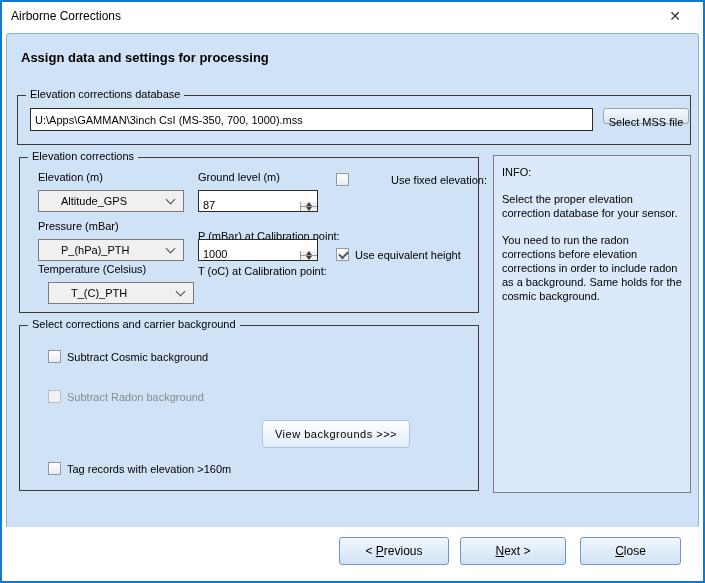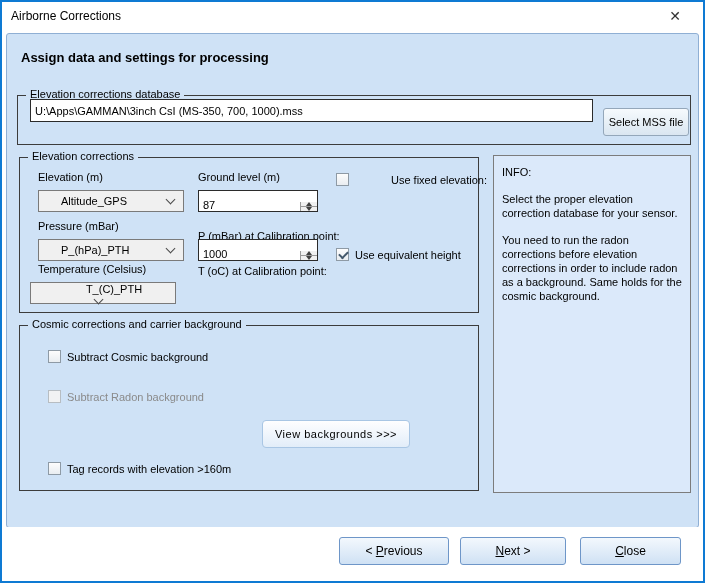--- a/index.html
+++ b/index.html
@@ -23,25 +23,25 @@
 
   
   .groupbox{ position:absolute; border:1px solid #3c3c3c; }
   .groupbox .gb-label{ position:absolute; top:-8px; left:8px; background:#cfe2f6;
                        padding:0 4px; font-size:11px; color:#000; white-space:nowrap; }
 
   .gb-database{ left:10px; top:61px; width:674px; height:50px; }
   .gb-elev{ left:12px; top:123px; width:460px; height:156px; }
   .gb-cosmic{ left:12px; top:291px; width:460px; height:166px; }
 
-  .path-input{ position:absolute; left:12px; top:3px; width:563px; height:23px;
+  .path-input{ position:absolute; left:12px; top:12px; width:563px; height:23px;
                border:1px solid #2b2b2b; background:#fff; font-family:"Liberation Sans",sans-serif;
                font-size:11px; padding:0 4px; color:#000; }
 
-  .btn-mss{ position:absolute; left:585px; top:12px; width:86px; height:28px;
+  .btn-mss{ position:absolute; left:585px; top:12px; width:86px; height:16px;
             background:linear-gradient(#f6fafd,#dae6f1); border:1px solid #94a7ba;
             border-radius:3px; font-size:11px; color:#000; text-align:center; line-height:26px; cursor:pointer; }
 
   .lbl{ position:absolute; font-size:11px; color:#000; white-space:nowrap; }
 
   
   .combo{ position:absolute; width:146px; height:22px; background:#f0f0f0;
           border:1px solid #7a7a7a; display:flex; align-items:center; cursor:pointer; }
   .combo .combo-text{ flex:1; font-size:11px; padding-left:22px; color:#000; }
   .combo .chevron{ width:7px; height:7px; border-right:1.4px solid #4a4a4a;
@@ -156,30 +156,30 @@
             </div>
         </div>
       </div>
 
       <div class="check-row" style="left:316px; top:90px;">
         <span class="checkbox checked"></span>
         <span class="cb-label">Use equivalent height</span>
       </div>
 
       <span class="lbl" style="left:18px; top:105px;">Temperature (Celsius)</span>
-      <div class="combo" style="left:10px; top:124px;flex-direction:column;">
+      <div class="combo" style="left:28px; top:124px;">
         <span class="combo-text">T_(C)_PTH</span>
         <span class="chevron"></span>
       </div>
 
       <span class="lbl" style="left:178px; top:107px;">T (oC) at Calibration point:</span>
     </div>
 
     <div class="groupbox gb-cosmic">
-      <span class="gb-label">Cosmic corrections and carrier background</span>
+      <span class="gb-label">Select corrections and carrier background</span>
 
       <div class="check-row" style="left:28px; top:24px;">
         <span class="checkbox"></span>
         <span class="cb-label">Subtract Cosmic background</span>
       </div>
 
       <div class="check-row disabled" style="left:28px; top:64px;">
         <span class="checkbox"></span>
         <span class="cb-label">Subtract Radon background</span>
       </div>

